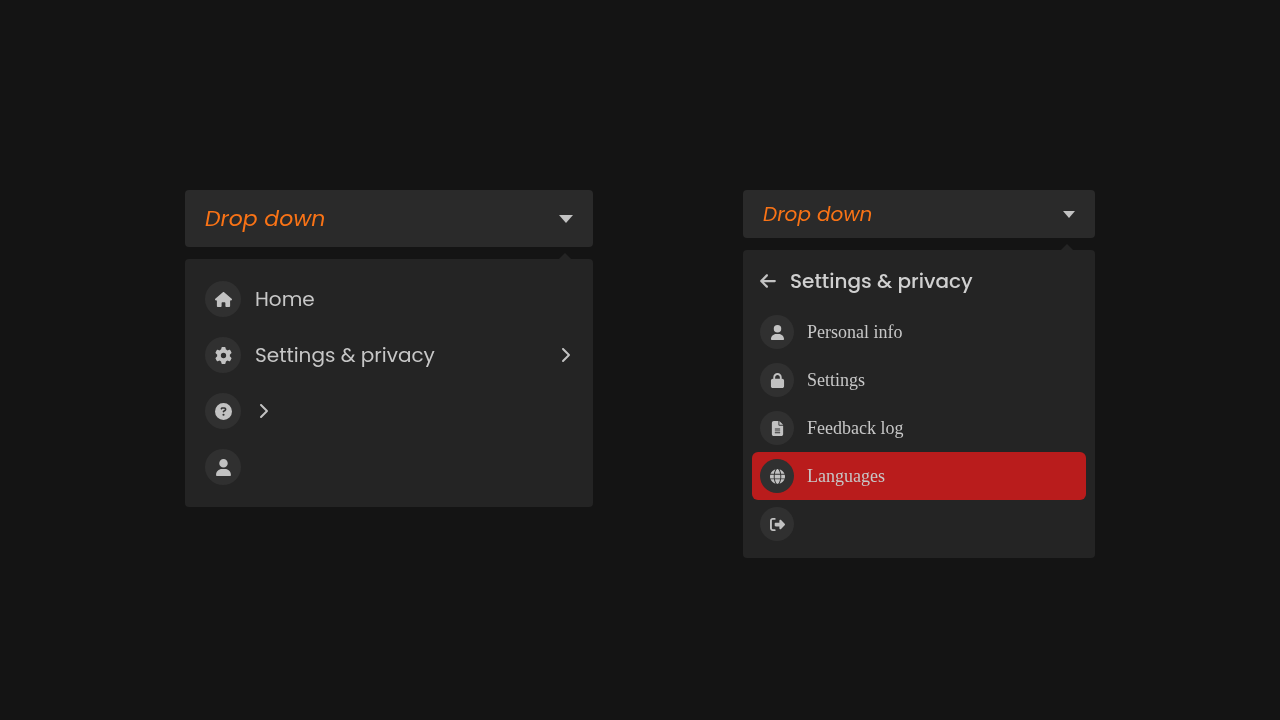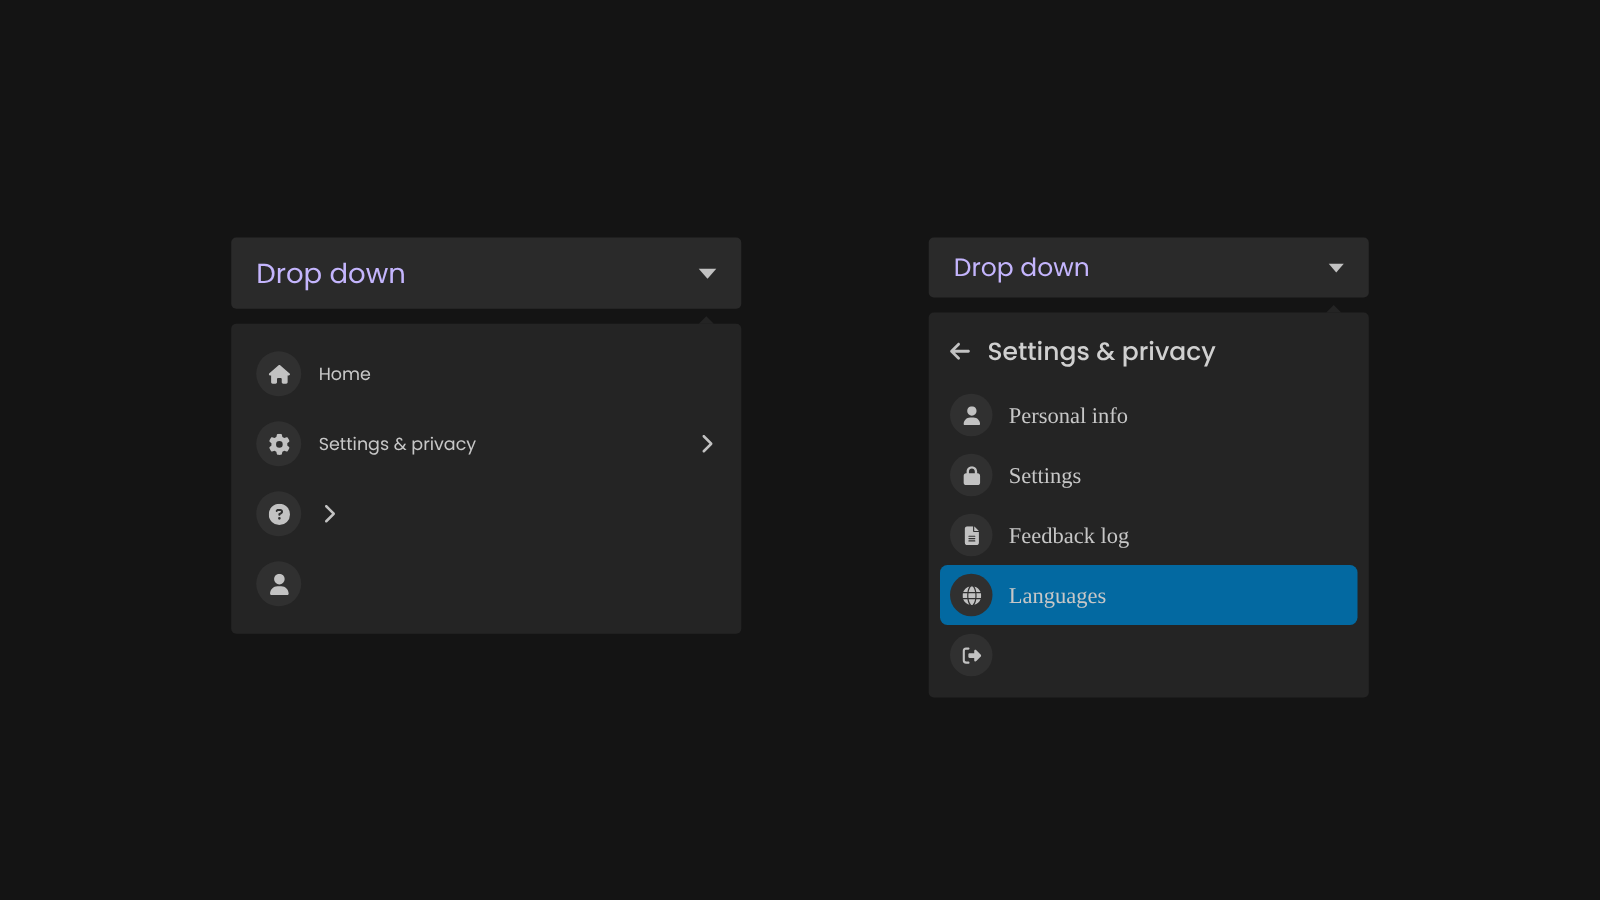--- a/index.html
+++ b/index.html
@@ -33,21 +33,22 @@
   align-items: center;
   justify-content: space-between;
   border-radius: 4px;
   cursor: pointer;
 }
 .dropdown.small .select {
   padding: 9px 20px;
 }
 .select .label {
   font-size: 22px;
-  color: #c4b5fd;
+  color: #f97316;
+  font-style: italic;
 }
 .dropdown.small .select .label {
   font-size: 20px;
 }
 .caret {
   width: 0;
   height: 0;
   border-left: 7px solid transparent;
   border-right: 7px solid transparent;
   border-top: 8px solid #c2c2c2;
@@ -105,21 +106,21 @@
   border-radius: 6px;
   cursor: pointer;
   gap: 14px;
 }
 .dropdown.small .menu-item {
   padding: 7px 8px;
   gap: 13px;
   font-family: Liberation Serif, serif;
 }
 .menu-item.hovered {
-  background: #0369a1;
+  background: #b91c1c;
 }
 .icon-circle {
   width: 36px;
   height: 36px;
   border-radius: 50%;
   background: #303030;
   display: flex;
   align-items: center;
   justify-content: center;
   flex-shrink: 0;
@@ -132,21 +133,21 @@
   width: 17px;
   height: 17px;
   fill: #c2c2c2;
 }
 .dropdown.small .icon-circle svg {
   width: 15px;
   height: 15px;
 }
 .menu-item .text {
   flex: 1;
-  font-size: 14px;
+  font-size: 20px;
   color: #c7c7c7;
 }
 .dropdown.small .menu-item .text {
   font-size: 18px;
 }
 .chevron {
   width: 16px;
   height: 16px;
   fill: #c2c2c2;
   flex-shrink: 0;

